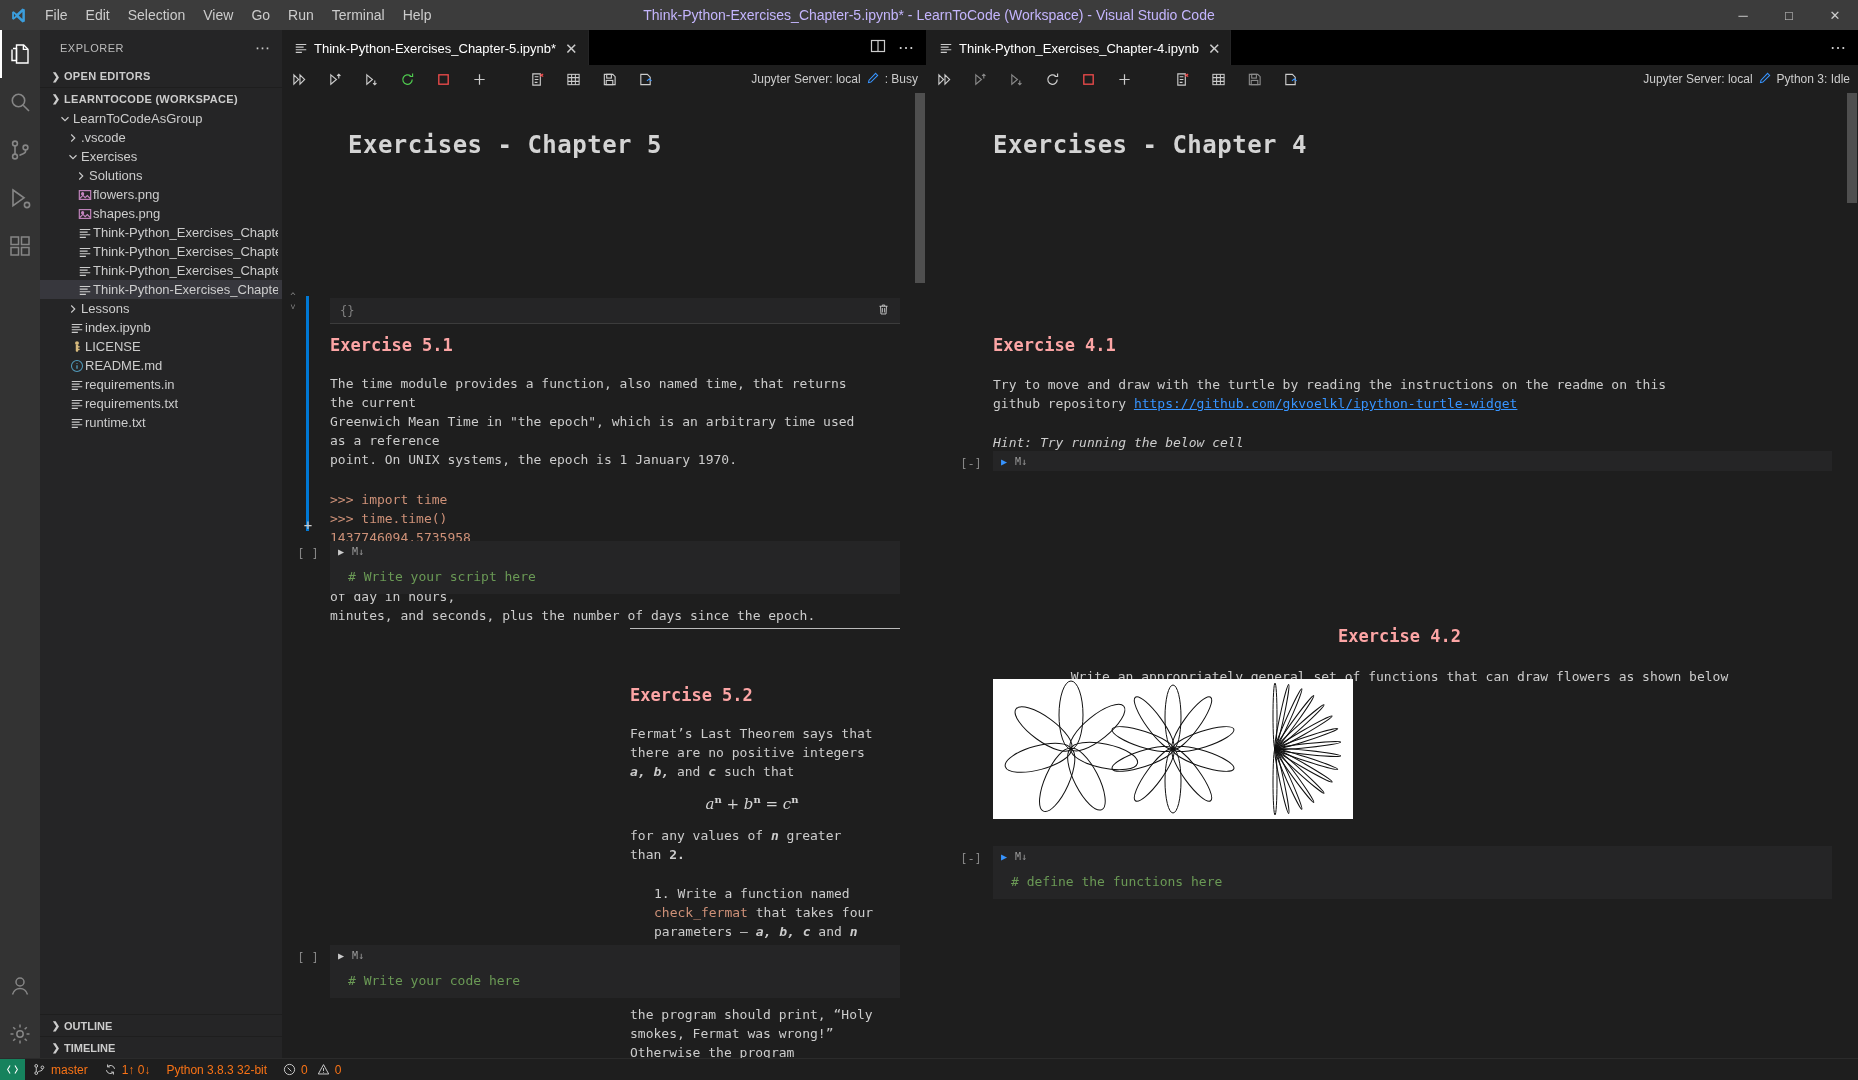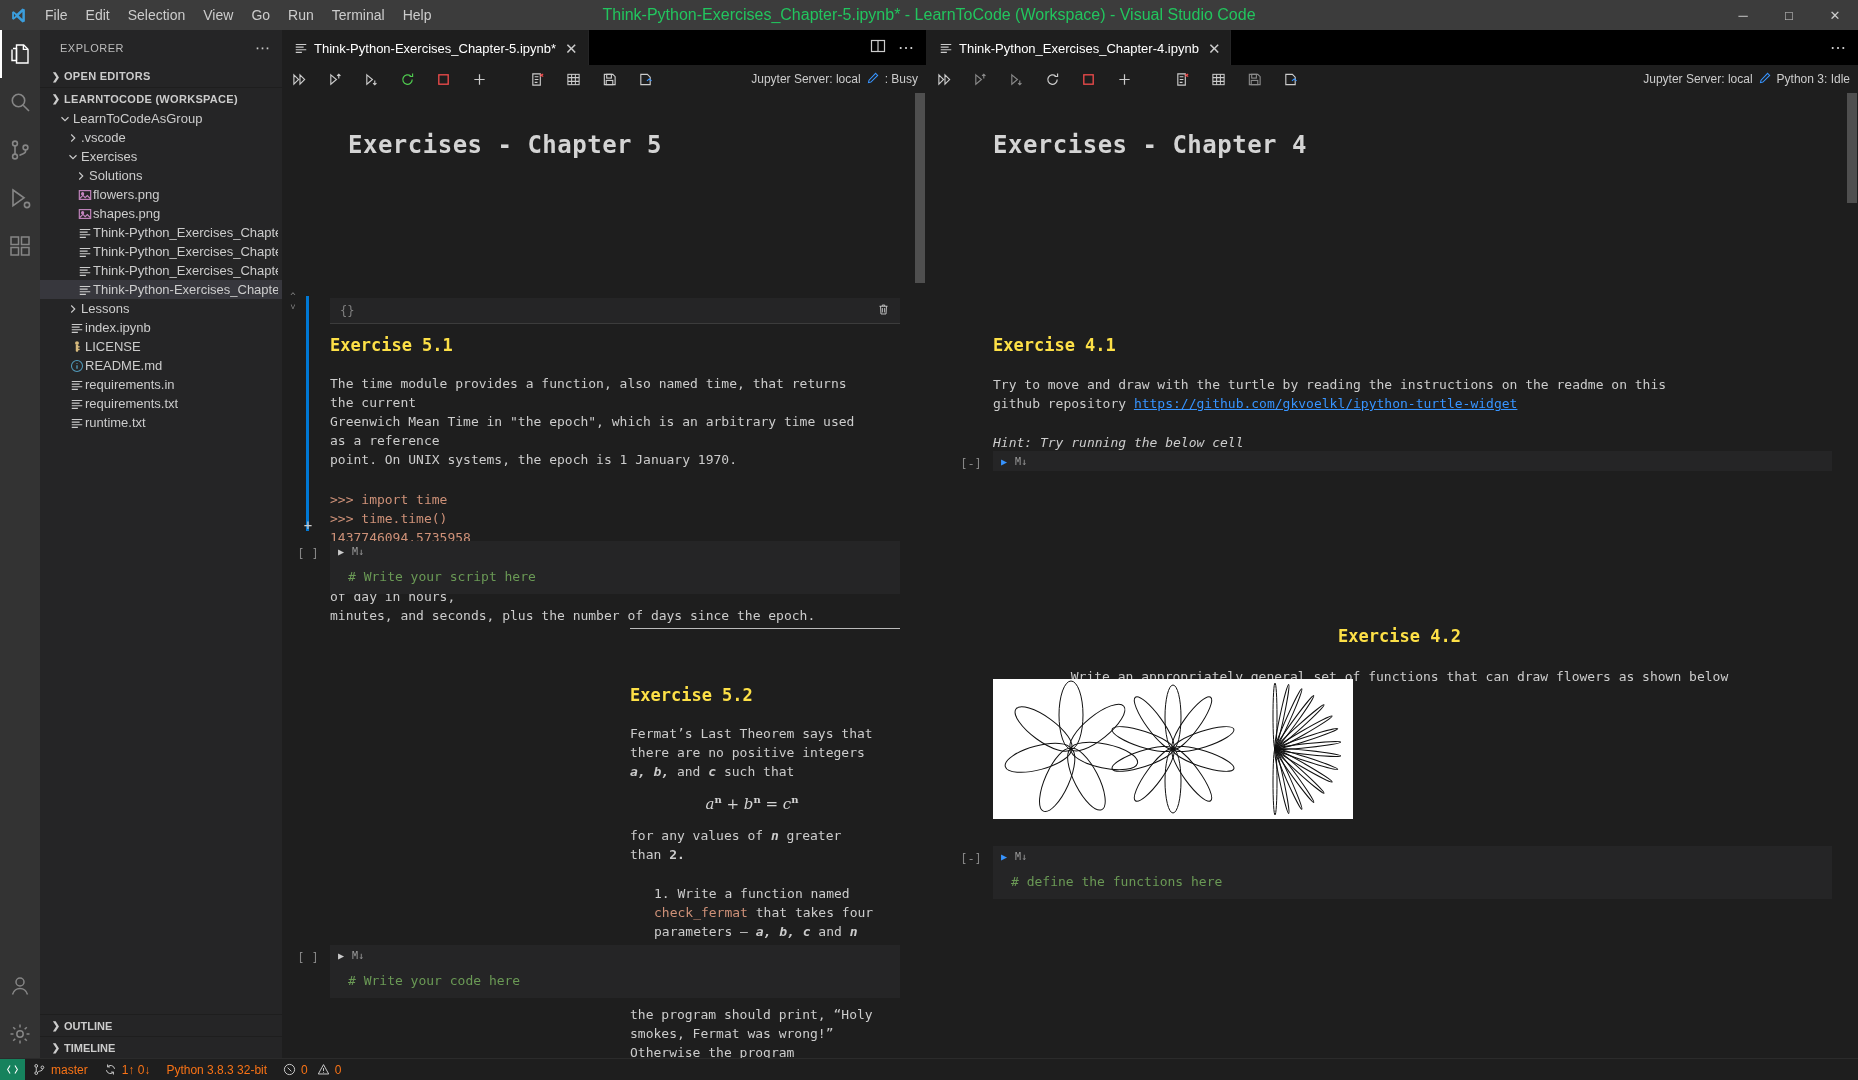--- a/index.html
+++ b/index.html
@@ -19,21 +19,21 @@
   }
   .vscode-logo { width: 36px; display: flex; align-items: center; justify-content: center; }
   .vscode-logo svg { width: 17px; height: 17px; }
   .menu { display: flex; align-items: center; height: 30px; }
   .menu-item {
     padding: 0 9px; font-size: 14px; color: #cccccc; line-height: 30px;
     white-space: nowrap; cursor: default;
   }
   .title-center {
     position: absolute; left: 0; right: 0; text-align: center;
-    font-size: 16px; color: #22c55e; pointer-events: none;
+    font-size: 14px; color: #c4b5fd; pointer-events: none;
   }
   .win-controls { margin-left: auto; display: flex; height: 30px; z-index: 2; }
   .win-btn {
     width: 46px; height: 30px; display: flex; align-items: center; justify-content: center;
     font-size: 13px; color: #cccccc;
   }
 
   
   .body { flex: 1; display: flex; min-height: 0; }
 
@@ -137,21 +137,21 @@
   .nb-content {
     position: absolute; inset: 0; padding: 0;
     font-family: "DejaVu Sans Mono", "Liberation Mono", monospace;
   }
   .md-cell { padding: 0 26px 0 0; }
   .nb-h1 {
     font-size: 24px; font-weight: bold; color: #d4d4d4; letter-spacing: .5px;
     font-family: "DejaVu Sans Mono", monospace;
   }
   .nb-h2 {
-    font-size: 17px; font-weight: bold; color: #fde047;
+    font-size: 17px; font-weight: bold; color: #fca5a5;
     font-family: "DejaVu Sans Mono", monospace;
   }
   .nb-p {
     font-size: 13px; line-height: 19px; color: #cccccc;
     font-family: "DejaVu Sans Mono", monospace;
   }
   .nb-pre {
     font-size: 13px; line-height: 19px; color: #ce9178;
     font-family: "DejaVu Sans Mono", monospace; white-space: pre;
   }

